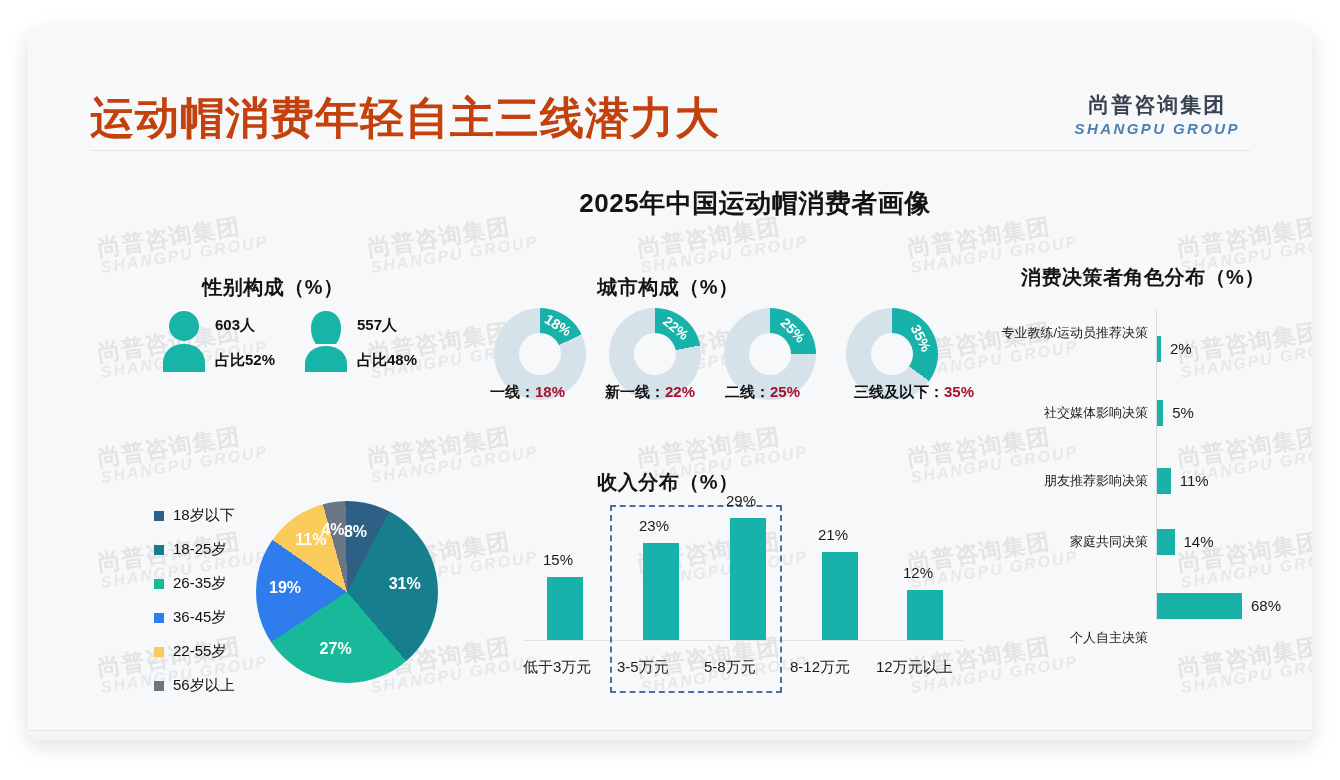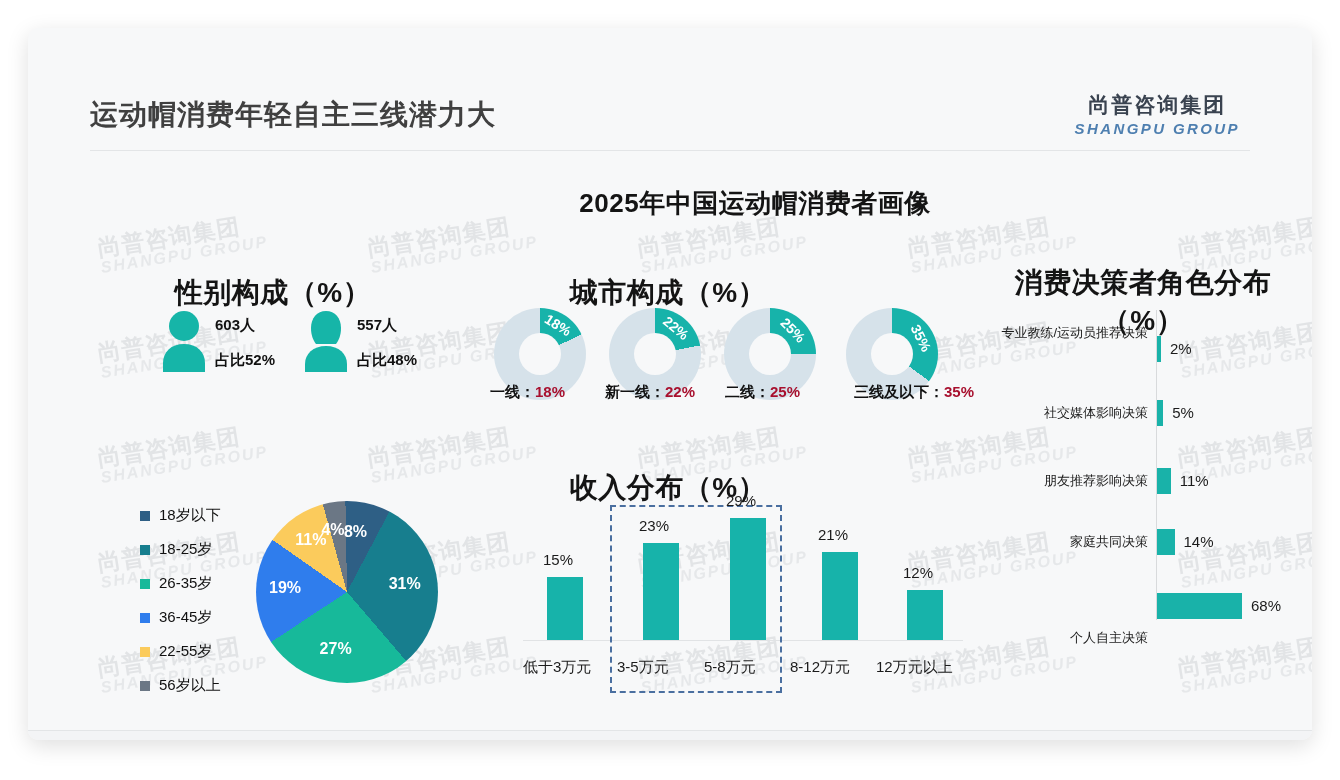--- a/index.html
+++ b/index.html
@@ -10,52 +10,52 @@
 
   
   .wm{position:absolute;inset:0;pointer-events:none;z-index:1;}
   .wm b{position:absolute;transform:rotate(-9deg);color:#e2e4e6;font-weight:700;
         font-size:23px;letter-spacing:1px;line-height:1.05;white-space:nowrap;}
   .wm b i{display:block;font-style:italic;font-size:16px;color:#e6e8ea;letter-spacing:2px;}
 
   .layer{position:absolute;inset:0;z-index:3;}
 
   
-  .hdr-title{position:absolute;left:62px;top:68px;font-size:28px;font-weight:700;color:#404040;
+  .hdr-title{position:absolute;left:62px;top:61px;font-size:44px;font-weight:700;color:#c2410c;
              letter-spacing:1px;}
   .hdr-rule{position:absolute;left:62px;top:122px;width:1160px;height:1px;background:#e3e5e7;}
   .logo{position:absolute;right:72px;top:63px;text-align:center;}
   .logo .cn{font-size:21px;font-weight:700;color:#3a4350;letter-spacing:2px;}
   .logo .en{font-size:15px;font-weight:700;font-style:italic;color:#4e7fb0;letter-spacing:2.4px;margin-top:1px;}
 
   .maintitle{position:absolute;left:0;top:158px;width:1284px;text-align:center;}
   .maintitle span{font-size:26px;font-weight:700;color:#141414;letter-spacing:.5px;
                   padding-left:170px;}
 
-  .sec-title{position:absolute;font-size:28px;font-weight:700;color:#141414;letter-spacing:.5px;
+  .sec-title{position:absolute;font-size:20px;font-weight:700;color:#141414;letter-spacing:.5px;
              text-align:center;}
 
   
   #gender-title{left:95px;top:246px;width:300px;}
   .g-item{position:absolute;}
   .g-icon{position:absolute;width:52px;height:62px;}
   .g-txt{position:absolute;font-size:15px;font-weight:700;color:#111;white-space:nowrap;}
 
   
   #city-title{left:490px;top:246px;width:300px;text-align:center;}
   .donut{position:absolute;width:92px;height:92px;}
   .donut .hole{position:absolute;left:25px;top:25px;width:42px;height:42px;border-radius:50%;
                background:#f7f8f9;}
   .donut .val{position:absolute;color:#fff;font-size:14px;font-weight:700;}
   .city-lab{position:absolute;font-size:15px;font-weight:700;color:#111;white-space:nowrap;}
   .city-lab em{font-style:normal;color:#a8102e;}
 
   
   #age-title{left:95px;top:425px;width:300px;}
-  .legend{position:absolute;left:112px;top:478px;}
+  .legend{position:absolute;left:126px;top:478px;}
   .legend div{display:flex;align-items:center;margin-bottom:15px;font-size:15px;color:#111;}
   .legend i{width:10px;height:10px;display:inline-block;margin-right:9px;}
   .pie{position:absolute;left:228px;top:473px;width:182px;height:182px;border-radius:50%;}
   .pie-lab{position:absolute;color:#fff;font-size:16px;font-weight:700;}
 
   
   #income-title{left:490px;top:441px;width:300px;}
   .ibase{position:absolute;left:495px;top:612px;width:440px;height:1px;background:#e1e3e5;}
   .ibar{position:absolute;width:36px;background:#17b3aa;bottom:0;}
   .ival{position:absolute;font-size:15px;color:#1b1b1b;white-space:nowrap;}

